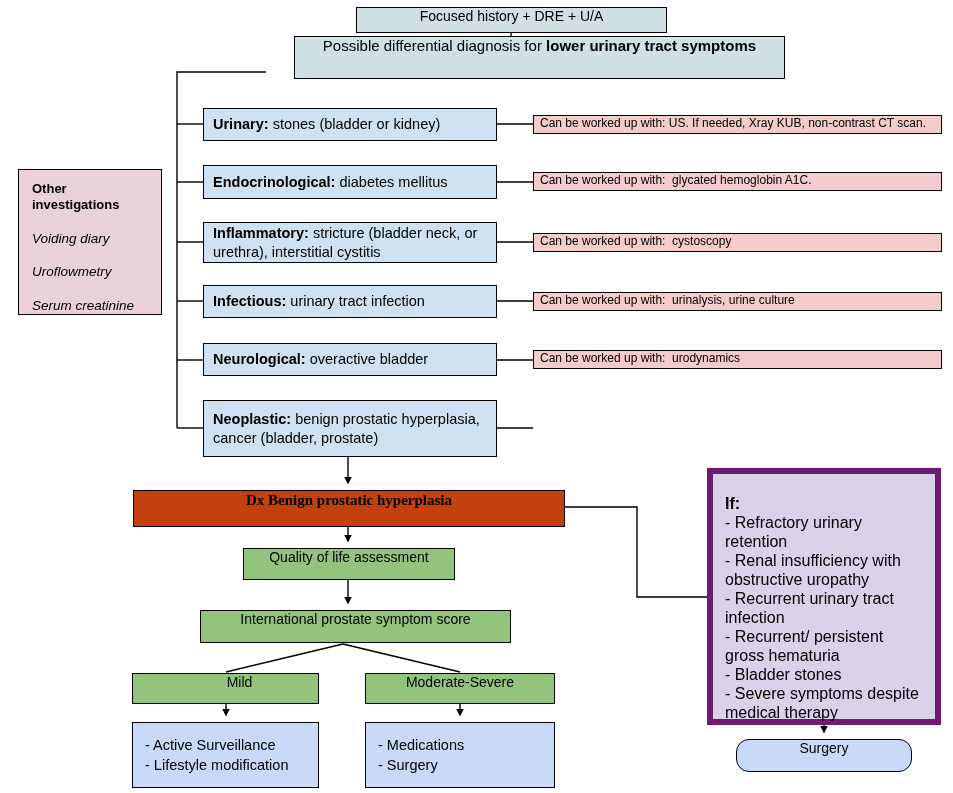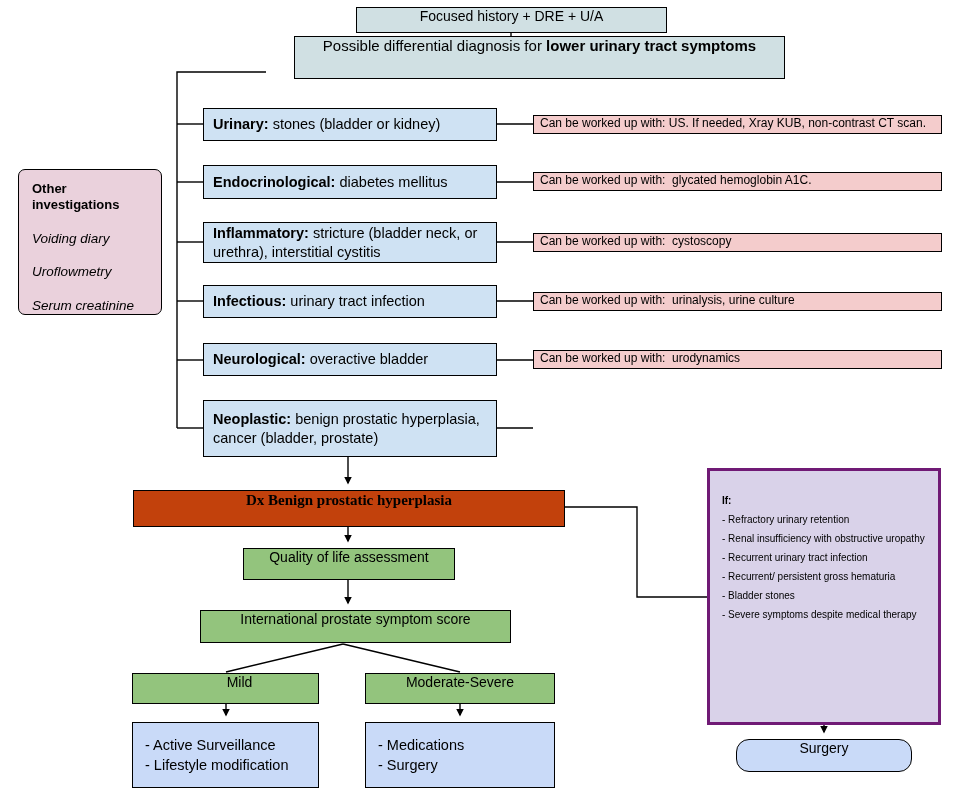--- a/index.html
+++ b/index.html
@@ -68,21 +68,20 @@
   #workup-5 { top: 418px; }
 
   
   #other-inv {
     left: 18px; top: 169px; width: 144px; height: 146px;
     background: #ead1dc;
     border-width: 1px;
     display: block;
     padding: 11px 13px;
     font-size: 13.5px;
-    border-radius: 7px;
   }
   #other-inv .title { font-weight: bold; font-size: 13px; }
   #other-inv .item { margin-top: 17px; font-style: italic; }
 
   
   #dx-bph {
     left: 133px; top: 490px; width: 432px; height: 37px;
     background: #c2410c;
     font-size: 15px; font-weight: bold; font-family: Liberation Serif, serif;
   }
@@ -103,24 +102,24 @@
     line-height: 20px;
   }
   #mild-plan { left: 132px; top: 722px; width: 187px; height: 66px; }
   #mod-plan  { left: 365px; top: 722px; width: 190px; height: 66px; }
   #surgery   { left: 736px; top: 739px; width: 176px; height: 33px; background: #c9daf8; font-size: 14px; border-radius: 13px; }
 
   
   #criteria {
     left: 707px; top: 468px; width: 234px; height: 257px;
     background: #d9d2e9;
-    border: 3px solid #701a75;
+    border: 6px solid #701a75;
     display: block;
     padding: 20px 12px 0 12px;
-    font-size: 10px;
+    font-size: 16px;
     line-height: 19px;
   }
   #criteria .title { font-weight: bold; }
 </style>
 </head>
 <body>
 
 <div id="stage">
 
   <svg id="wires" viewBox="0 0 953 793" xmlns="http://www.w3.org/2000/svg">

